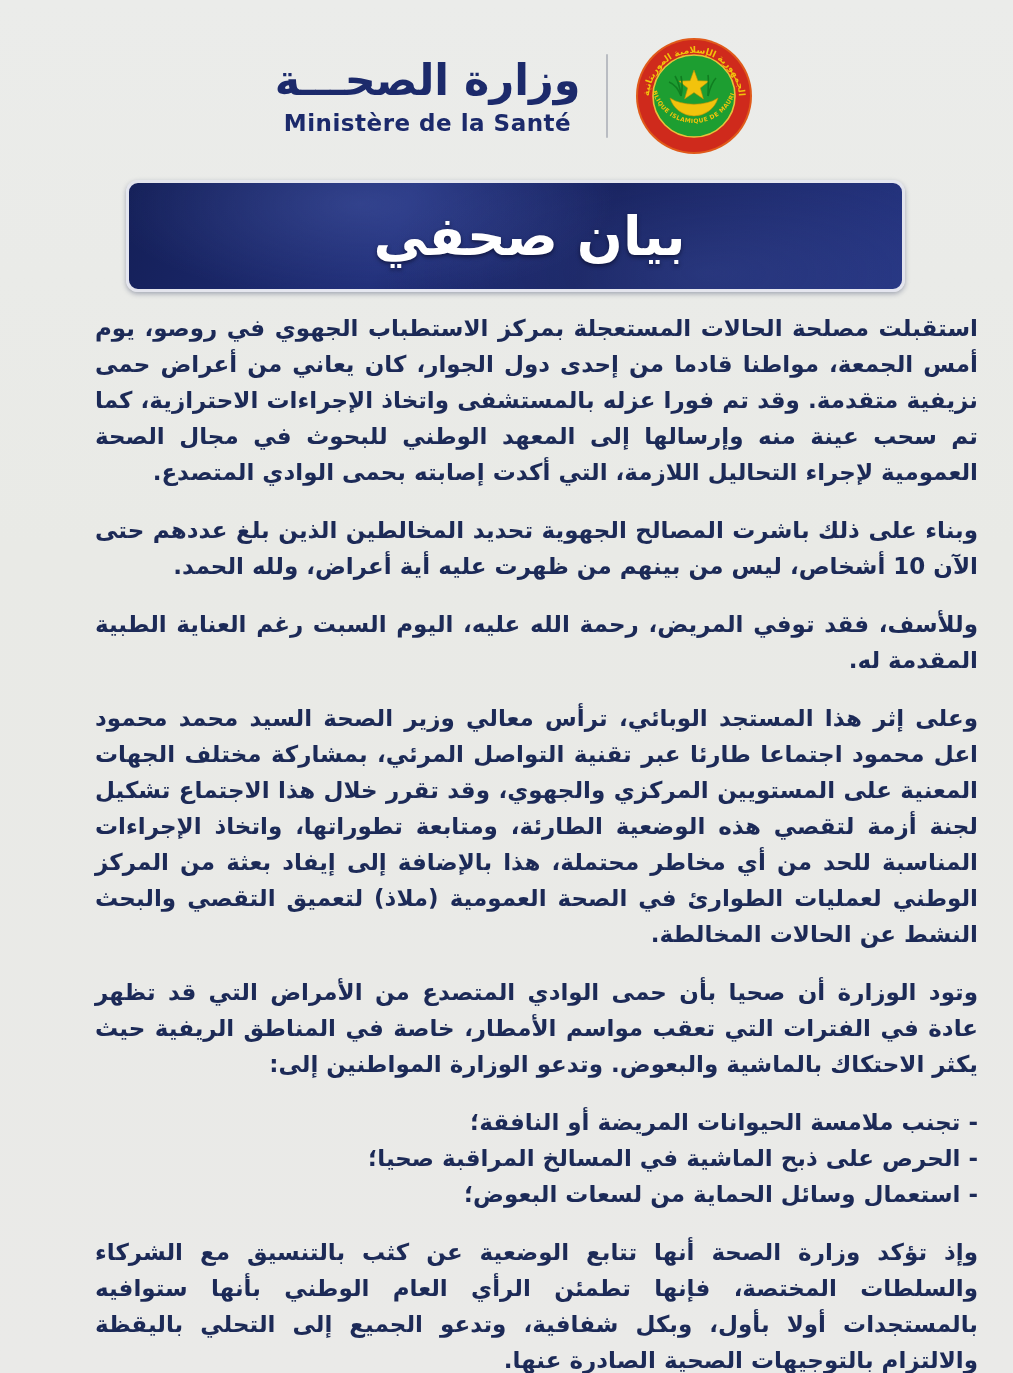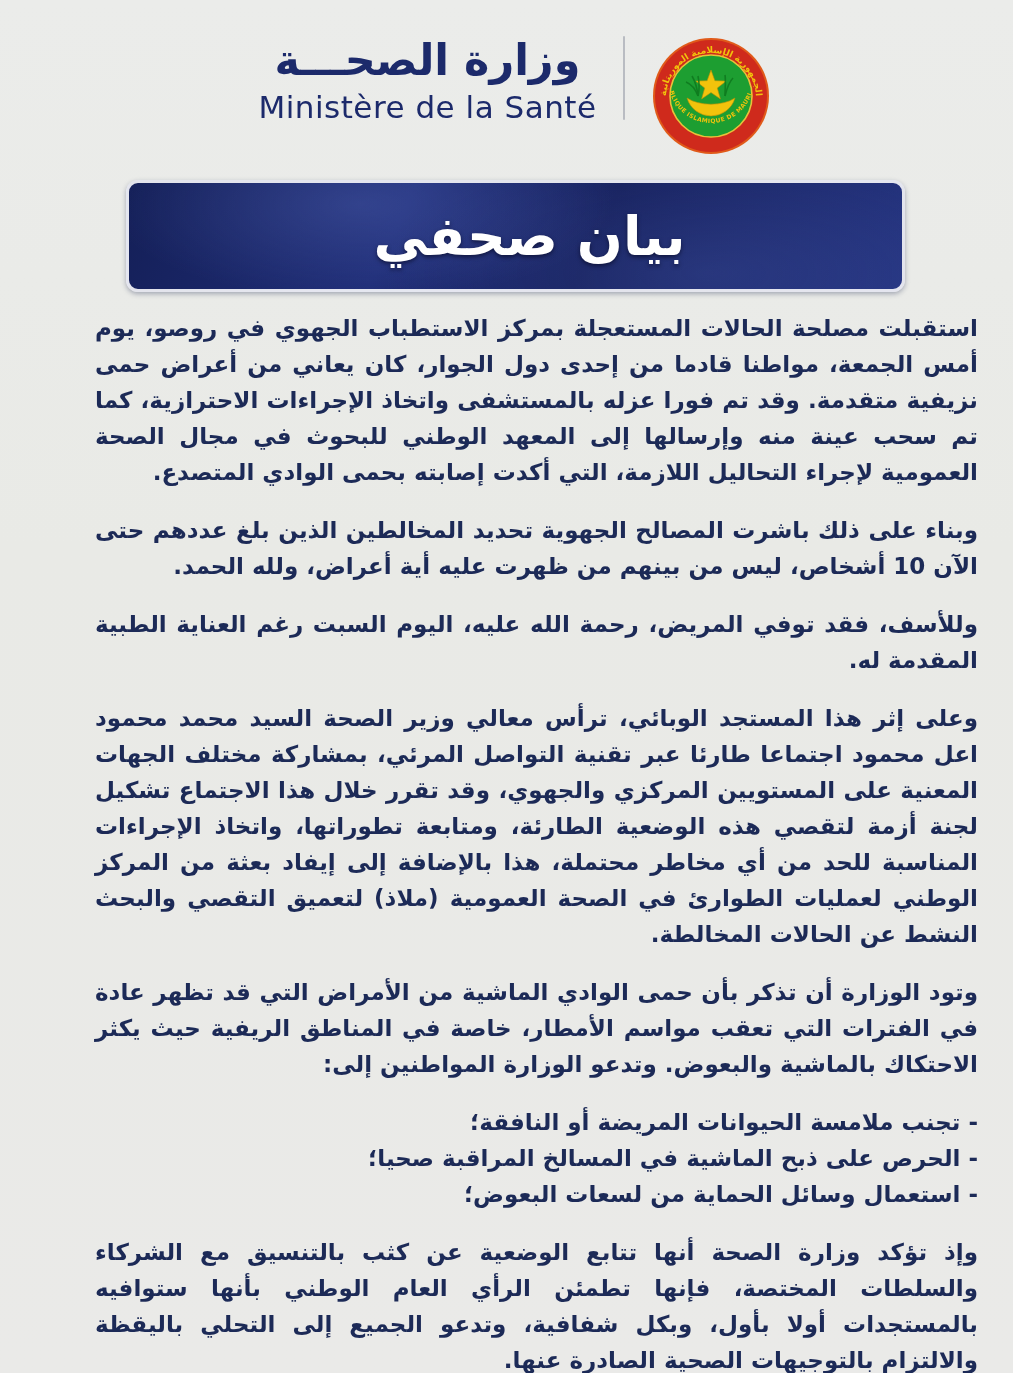--- a/index.html
+++ b/index.html
@@ -7,30 +7,30 @@
   .page {
     position: relative;
     width: 1013px; height: 1373px;
     margin: 0 auto;
     background: linear-gradient(180deg, #ebecea 0%, #e9eae6 40%, #eaeae8 100%);
     font-family: "DejaVu Sans", sans-serif;
     overflow: hidden;
   }
   
   .header {
-    display: flex; align-items: flex-start; justify-content: center;
+    display: flex; align-items: center; justify-content: center;
     gap: 26px; padding-top: 36px; margin-left: 16px;
   }
   .titles { text-align: center; }
   .title-ar {
     font-size: 43px; font-weight: bold; color: #1c2a6b;
     line-height: 1.15; letter-spacing: 1px;
   }
   .title-fr {
-    font-size: 31px; font-weight: normal; color: #1c2a6b;
+    font-size: 23px; font-weight: bold; color: #1c2a6b;
     margin-top: 4px; letter-spacing: 0.5px;
   }
   .header-divider {
     width: 2px; height: 84px; background: #b9bcc2; border-radius: 1px;
   }
   .seal { width: 120px; height: 120px; }
   
   .banner {
     margin: 24px 108px 0 126px;
     height: 112px;
@@ -104,21 +104,21 @@
 
   <div class="banner">
     <div class="banner-title">بيان صحفي</div>
   </div>
 
   <div class="content">
     <p>استقبلت مصلحة الحالات المستعجلة بمركز الاستطباب الجهوي في روصو، يوم أمس الجمعة، مواطنا قادما من إحدى دول الجوار، كان يعاني من أعراض حمى نزيفية متقدمة. وقد تم فورا عزله بالمستشفى واتخاذ الإجراءات الاحترازية، كما تم سحب عينة منه وإرسالها إلى المعهد الوطني للبحوث في مجال الصحة العمومية لإجراء التحاليل اللازمة، التي أكدت إصابته بحمى الوادي المتصدع.</p>
     <p>وبناء على ذلك باشرت المصالح الجهوية تحديد المخالطين الذين بلغ عددهم حتى الآن 10 أشخاص، ليس من بينهم من ظهرت عليه أية أعراض، ولله الحمد.</p>
     <p>وللأسف، فقد توفي المريض، رحمة الله عليه، اليوم السبت رغم العناية الطبية المقدمة له.</p>
     <p>وعلى إثر هذا المستجد الوبائي، ترأس معالي وزير الصحة السيد محمد محمود اعل محمود اجتماعا طارئا عبر تقنية التواصل المرئي، بمشاركة مختلف الجهات المعنية على المستويين المركزي والجهوي، وقد تقرر خلال هذا الاجتماع تشكيل لجنة أزمة لتقصي هذه الوضعية الطارئة، ومتابعة تطوراتها، واتخاذ الإجراءات المناسبة للحد من أي مخاطر محتملة، هذا بالإضافة إلى إيفاد بعثة من المركز الوطني لعمليات الطوارئ في الصحة العمومية (ملاذ) لتعميق التقصي والبحث النشط عن الحالات المخالطة.</p>
-    <p>وتود الوزارة أن تذكر بأن حمى الوادي الماشية من الأمراض التي قد تظهر عادة في الفترات التي تعقب مواسم الأمطار، خاصة في المناطق الريفية حيث يكثر الاحتكاك بالماشية والبعوض. وتدعو الوزارة المواطنين إلى:</p>
+    <p>وتود الوزارة أن صحيا بأن حمى الوادي المتصدع من الأمراض التي قد تظهر عادة في الفترات التي تعقب مواسم الأمطار، خاصة في المناطق الريفية حيث يكثر الاحتكاك بالماشية والبعوض. وتدعو الوزارة المواطنين إلى:</p>
     <div class="bullets">
       <div>- تجنب ملامسة الحيوانات المريضة أو النافقة؛</div>
       <div>- الحرص على ذبح الماشية في المسالخ المراقبة صحيا؛</div>
       <div>- استعمال وسائل الحماية من لسعات البعوض؛</div>
     </div>
     <p class="closing-1">وإذ تؤكد وزارة الصحة أنها تتابع الوضعية عن كثب بالتنسيق مع الشركاء والسلطات المختصة، فإنها تطمئن الرأي العام الوطني بأنها ستوافيه بالمستجدات أولا بأول، وبكل شفافية، وتدعو الجميع إلى التحلي باليقظة والالتزام بالتوجيهات الصحية الصادرة عنها.</p>
 
   </div>
 
 </div>

